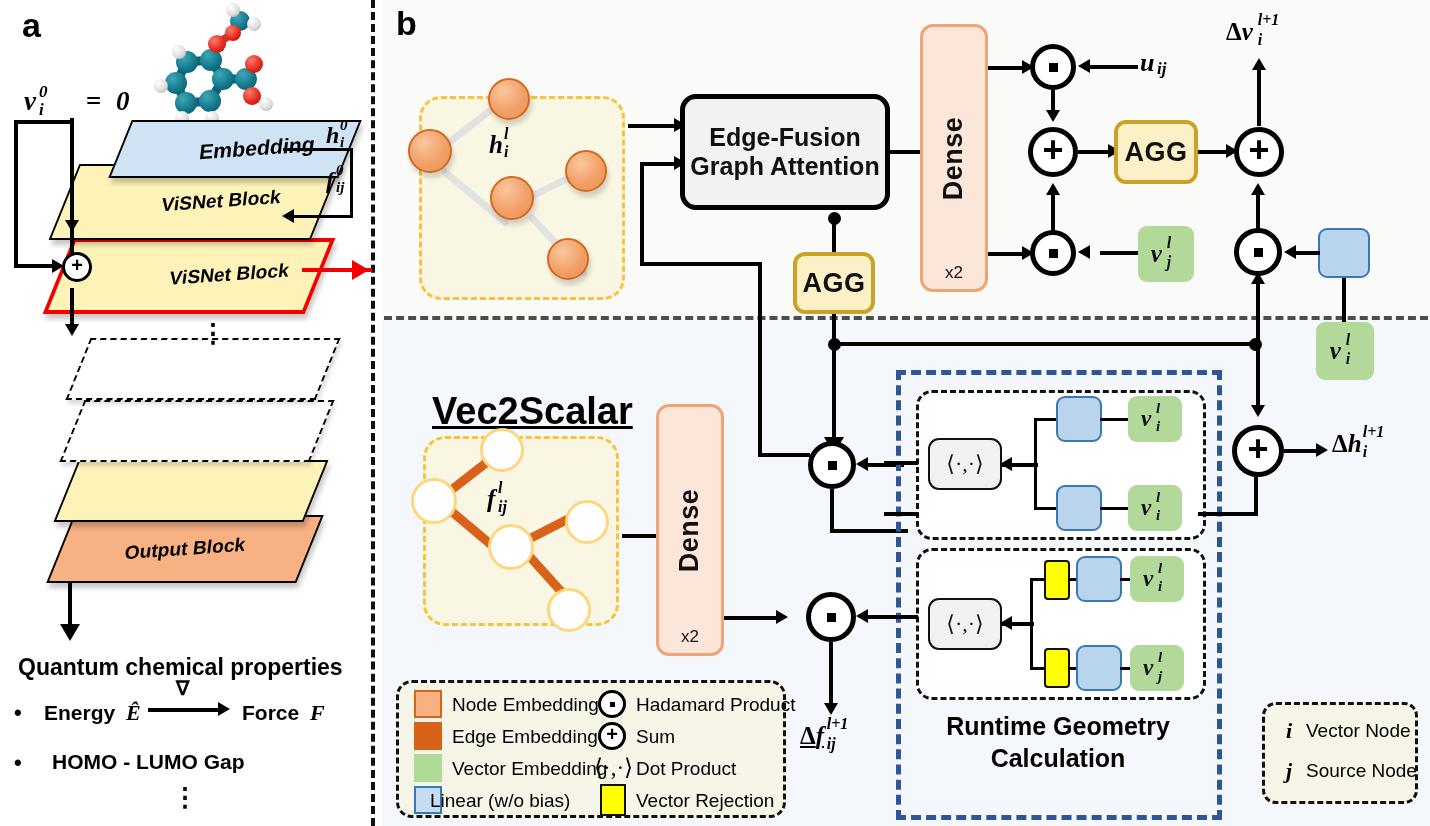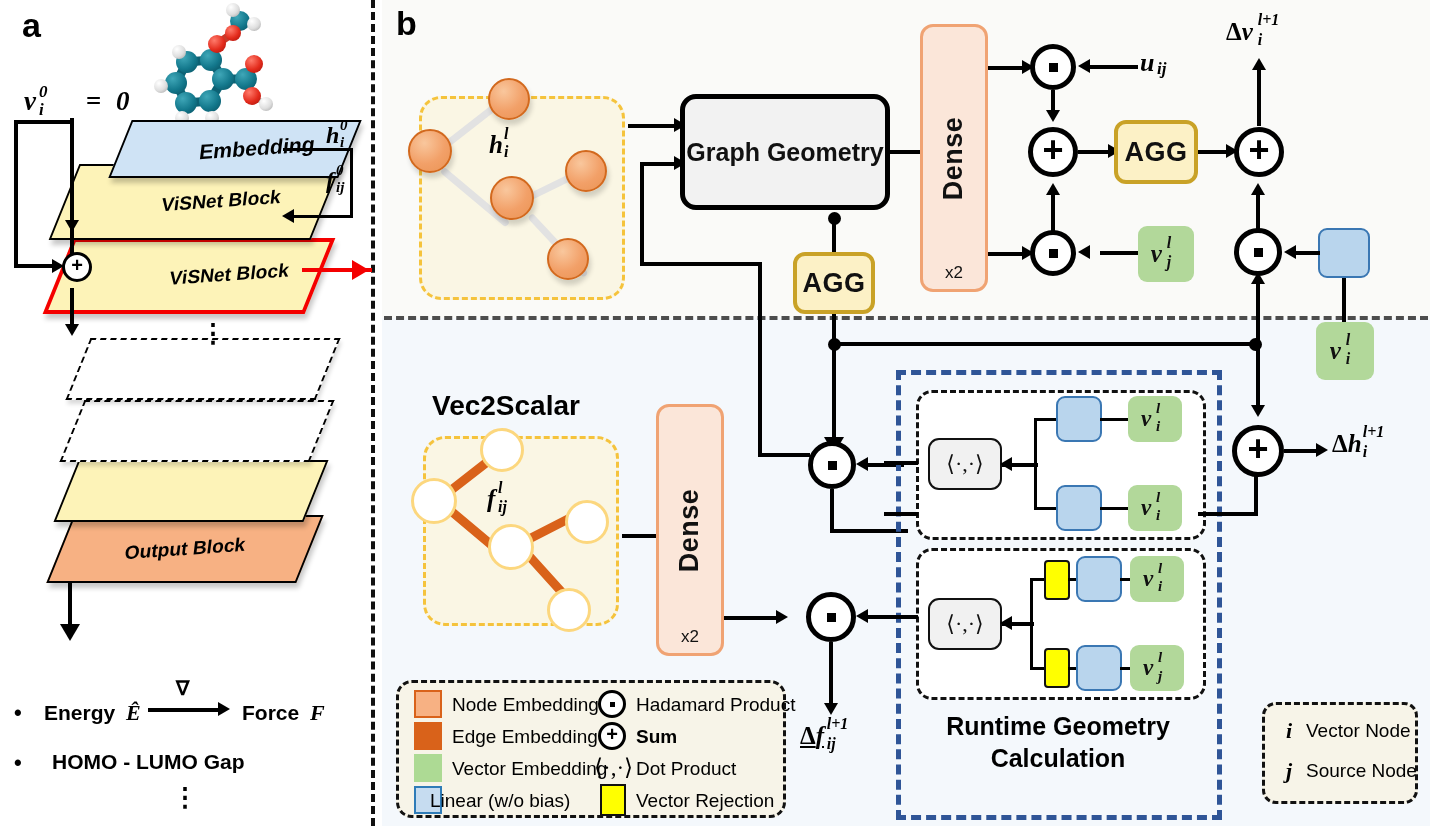--- a/index.html
+++ b/index.html
@@ -266,20 +266,21 @@
   <div class="op sum small" style="left:62px;top:252px;width:30px;height:30px;">+</div>
 
   <div class="ln lnh red" style="left:302px;top:268px;width:70px;height:4px;"></div>
   <div class="ahead ar red" style="left:352px;top:260px;"></div>
 
   <div class="lbl bold" style="left:200px;top:318px;font-size:26px;letter-spacing:2px;">⋮</div>
 
   <div class="ln lnv" style="left:68px;top:583px;width:4px;height:48px;"></div>
   <div class="ahead ad" style="left:60px;top:624px;"></div>
 
+  <div class="lbl bold" style="left:18px;top:654px;font-size:23px;">Quantum chemical properties</div>
 
   <div class="bullet" style="left:14px;top:700px;">•</div>
   <div class="lbl bold" style="left:44px;top:700px;font-size:21px;">
     <span>Energy</span>
     <span class="mathi" style="font-size:22px;margin-left:5px;">Ê</span>
   </div>
   <div class="lbl bold" style="left:176px;top:676px;font-size:20px;">∇</div>
   <div class="ln lnh" style="left:148px;top:708px;width:76px;height:4px;"></div>
   <div class="ahead ar sm" style="left:218px;top:702px;"></div>
   <div class="lbl bold" style="left:242px;top:700px;font-size:21px;">
@@ -310,21 +311,22 @@
   <div class="ahead ar sm" style="left:674px;top:118px;"></div>
   <div class="ln lnh" style="left:640px;top:162px;width:40px;height:4px;"></div>
   <div class="ahead ar sm" style="left:674px;top:156px;"></div>
   <div class="ln lnv" style="left:640px;top:162px;width:4px;height:104px;"></div>
   <div class="ln lnh" style="left:640px;top:262px;width:122px;height:4px;"></div>
   <div class="ln lnv" style="left:758px;top:262px;width:4px;height:195px;"></div>
   <div class="ln lnh" style="left:758px;top:453px;width:52px;height:4px;"></div>
 
   <div class="rbox efga" style="left:680px;top:94px;width:210px;height:116px;">
     <div>
-      <div>Graph Geometry</div>
+      <div>Edge-Fusion</div>
+      <div>Graph Attention</div>
     </div>
   </div>
 
   <div class="dot" style="left:828px;top:212px;"></div>
   <div class="ln lnv" style="left:832px;top:216px;width:4px;height:36px;"></div>
 
   <div class="rbox agg" style="left:793px;top:252px;width:82px;height:62px;">
       <span>AGG</span>
     </div>
 
@@ -393,21 +395,21 @@
   <div class="rbox bluebox" style="left:1318px;top:228px;width:52px;height:50px;"></div>
   <div class="ln lnh" style="left:1292px;top:251px;width:28px;height:4px;"></div>
   <div class="ahead al sm" style="left:1284px;top:245px;"></div>
   <div class="ln lnv" style="left:1342px;top:278px;width:4px;height:44px;"></div>
   <div class="rbox greenbox" style="left:1316px;top:322px;width:58px;height:58px;">
     <span class="mathi" style="font-size:25px;position:relative;">
       v⃗<span style="font-size:16px;position:absolute;left:16px;top:-6px;">l</span><span style="font-size:16px;position:absolute;left:16px;top:13px;">i</span>
     </span>
   </div>
 
-  <div class="lbl bold" style="left:432px;top:390px;font-size:28px;">Vec2Scalar</div>
+  <div class="lbl bold" style="left:432px;top:390px;font-size:38px;text-decoration:underline;">Vec2Scalar</div>
 
   <div class="graphbox" style="left:423px;top:436px;width:196px;height:190px;"></div>
   <div class="gedge orange" style="left:443px;top:492px;width:66px;transform:rotate(-38deg);"></div>
   <div class="gedge orange" style="left:448px;top:504px;width:72px;transform:rotate(40deg);"></div>
   <div class="gedge orange" style="left:526px;top:536px;width:66px;transform:rotate(-27deg);"></div>
   <div class="gedge orange" style="left:526px;top:548px;width:62px;transform:rotate(48deg);"></div>
   <div class="gnode white" style="left:480px;top:428px;width:44px;height:44px;"></div>
   <div class="gnode white" style="left:411px;top:478px;width:46px;height:46px;"></div>
   <div class="gnode white" style="left:488px;top:524px;width:46px;height:46px;"></div>
   <div class="gnode white" style="left:565px;top:500px;width:44px;height:44px;"></div>
@@ -524,21 +526,21 @@
   <div class="sw edge" style="left:414px;top:722px;width:28px;height:28px;"></div>
   <div class="legtxt" style="left:452px;top:726px;">Edge Embedding</div>
   <div class="sw vec" style="left:414px;top:754px;width:28px;height:28px;"></div>
   <div class="legtxt" style="left:452px;top:758px;">Vector Embedding</div>
   <div class="sw lin" style="left:414px;top:786px;width:28px;height:28px;"></div>
   <div class="legtxt" style="left:430px;top:790px;">Linear (w/o bias)</div>
 
   <div class="op had small" style="left:598px;top:690px;width:28px;height:28px;"></div>
   <div class="legtxt" style="left:636px;top:694px;">Hadamard Product</div>
   <div class="op sum small" style="left:598px;top:722px;width:28px;height:28px;">+</div>
-  <div class="legtxt" style="left:636px;top:726px;font-weight:bold;">Sum</div>
+  <div class="legtxt" style="left:636px;top:726px;">Sum</div>
   <div class="legtxt" style="left:594px;top:754px;font-size:23px;font-family:'Liberation Serif',serif;">⟨·,·⟩</div>
   <div class="legtxt" style="left:636px;top:758px;">Dot Product</div>
   <div class="sw rej" style="left:600px;top:784px;width:26px;height:32px;"></div>
   <div class="legtxt" style="left:636px;top:790px;">Vector Rejection</div>
 
   <div class="nodelegend" style="left:1262px;top:702px;width:156px;height:102px;"></div>
   <div class="legtxt mathi" style="left:1286px;top:718px;font-size:22px;">i</div>
   <div class="legtxt" style="left:1306px;top:720px;font-size:19px;">Vector Node</div>
   <div class="legtxt mathi" style="left:1286px;top:758px;font-size:22px;">j</div>
   <div class="legtxt" style="left:1306px;top:760px;font-size:19px;">Source Node</div>

